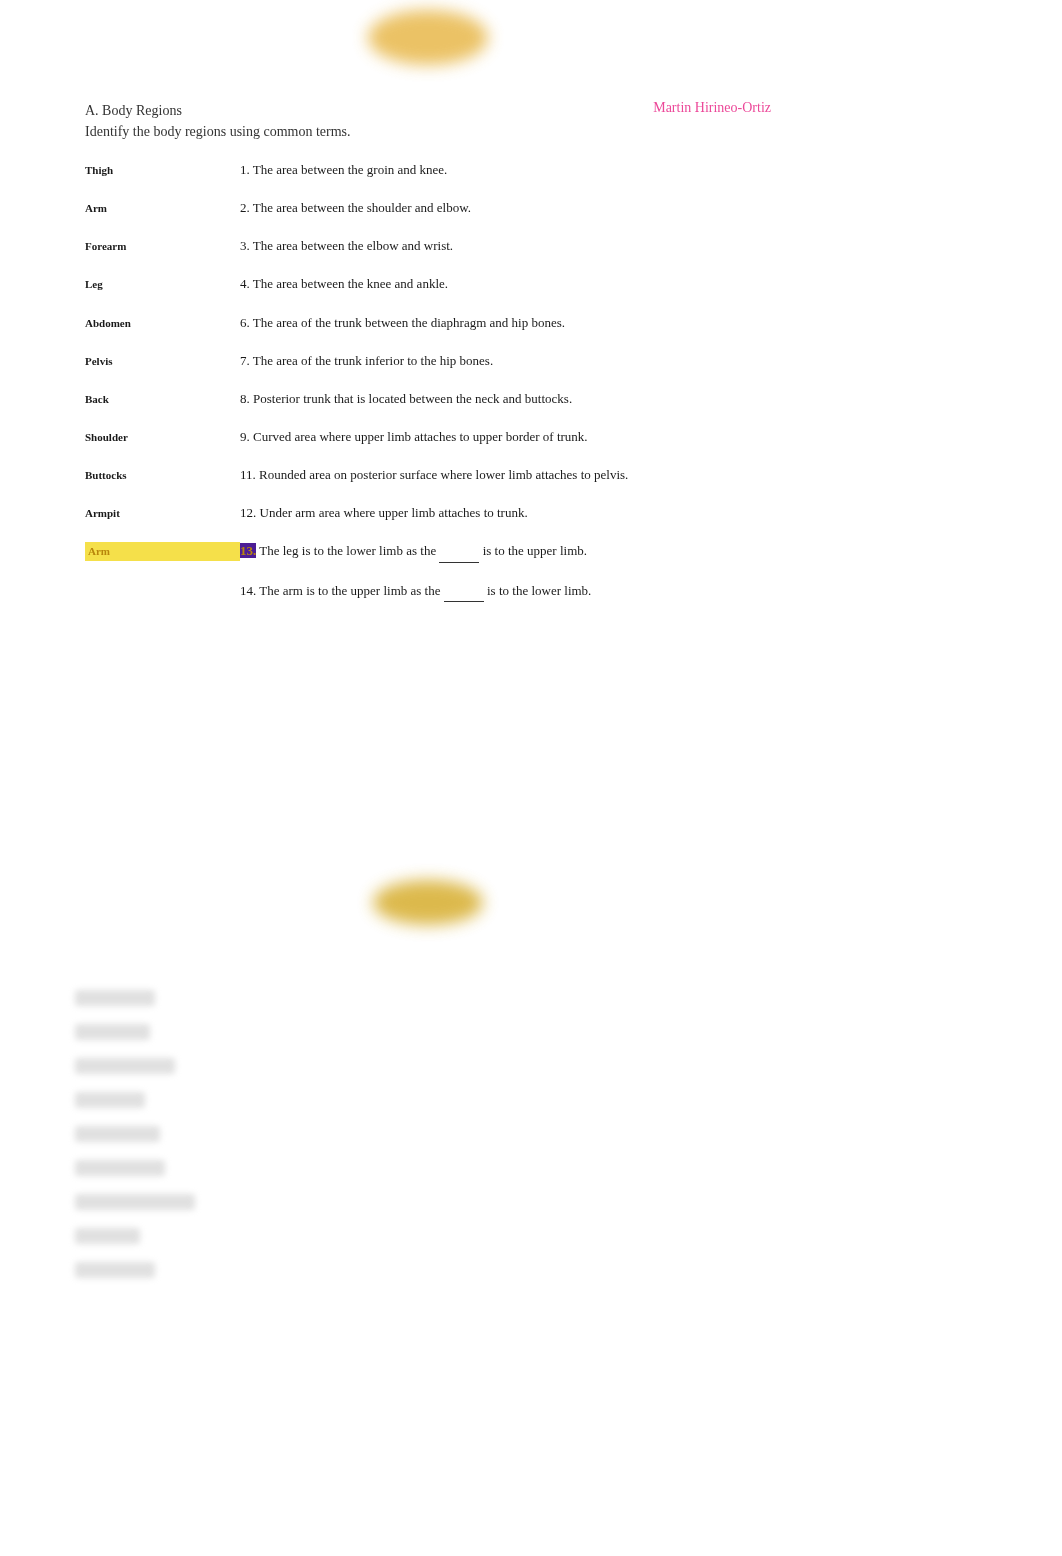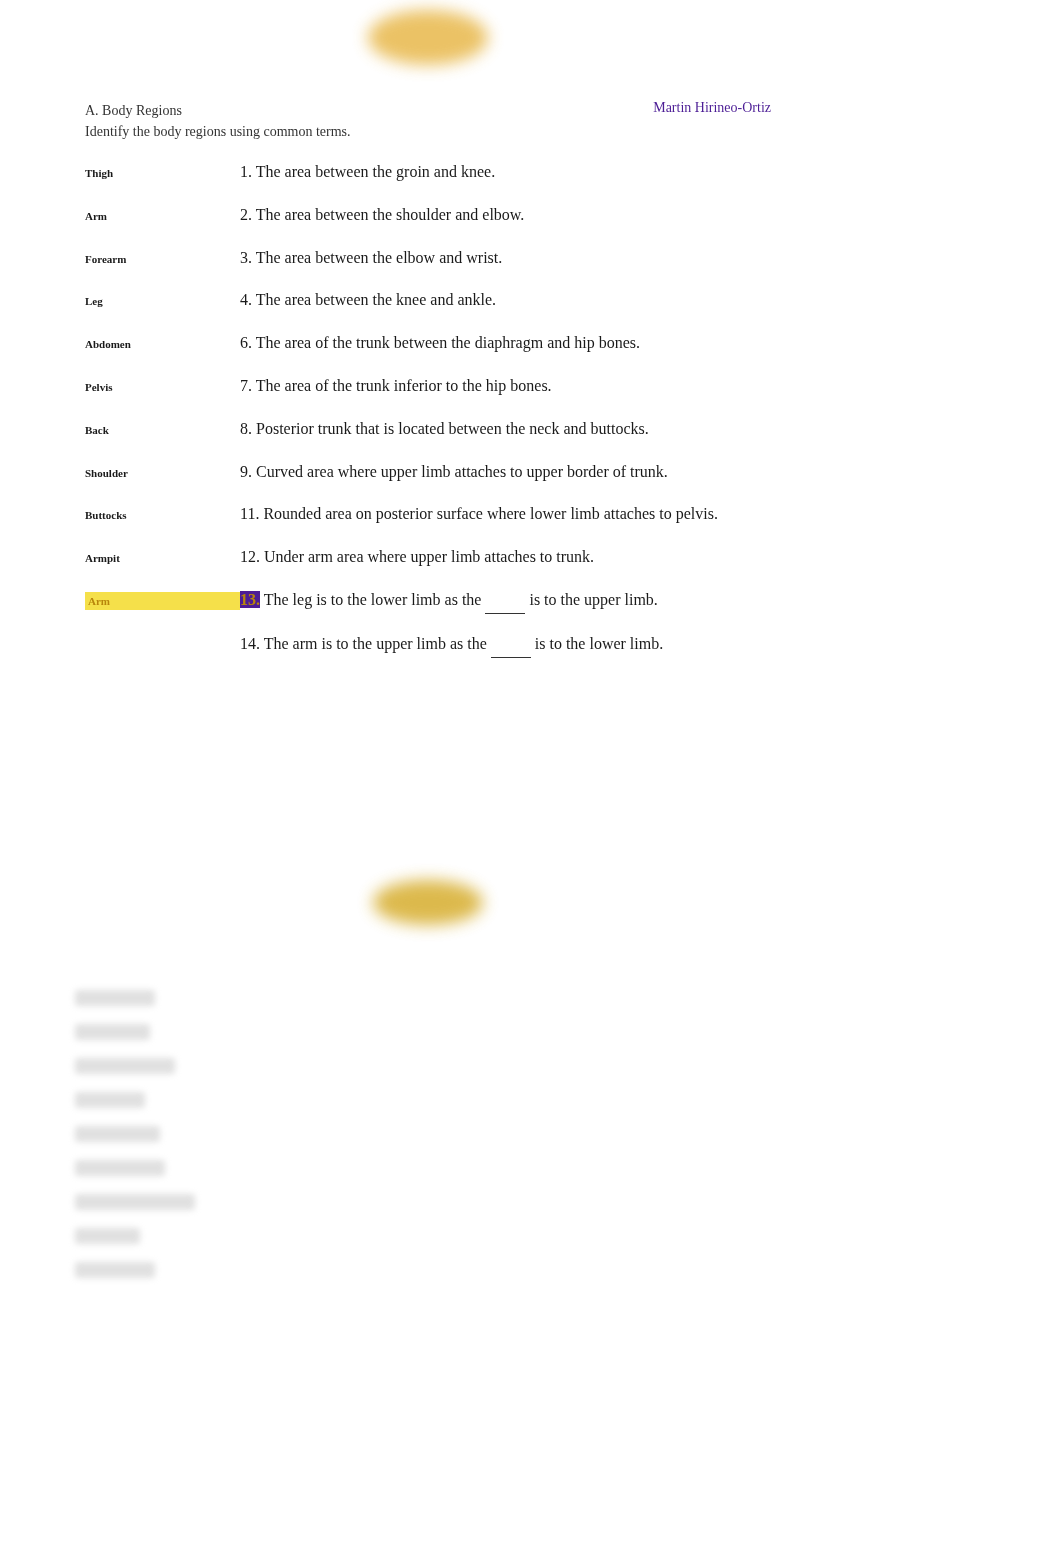--- a/index.html
+++ b/index.html
@@ -69,21 +69,21 @@
     }
 
     .header-left {
       font-size: 14px;
       color: #333;
       line-height: 1.5;
     }
 
     .header-right {
       font-size: 14px;
-      color: #4c1d95;
+      color: #ec4899;
     }
 
     .items-table {
       margin-top: 18px;
       width: 100%;
     }
 
     .item-row {
       display: flex;
       align-items: baseline;
@@ -99,21 +99,21 @@
       color: #1a1a1a;
     }
 
     .item-term.highlighted {
       background: #f5e04a;
       color: #b8860b;
       padding: 1px 3px;
     }
 
     .item-def {
-      font-size: 16px;
+      font-size: 13px;
       color: #1a1a1a;
       flex: 1;
       line-height: 1.55;
     }
 
     .item-def .num-highlight {
       background: #4c1d95;
       color: #b8860b;
       font-weight: bold;
     }

